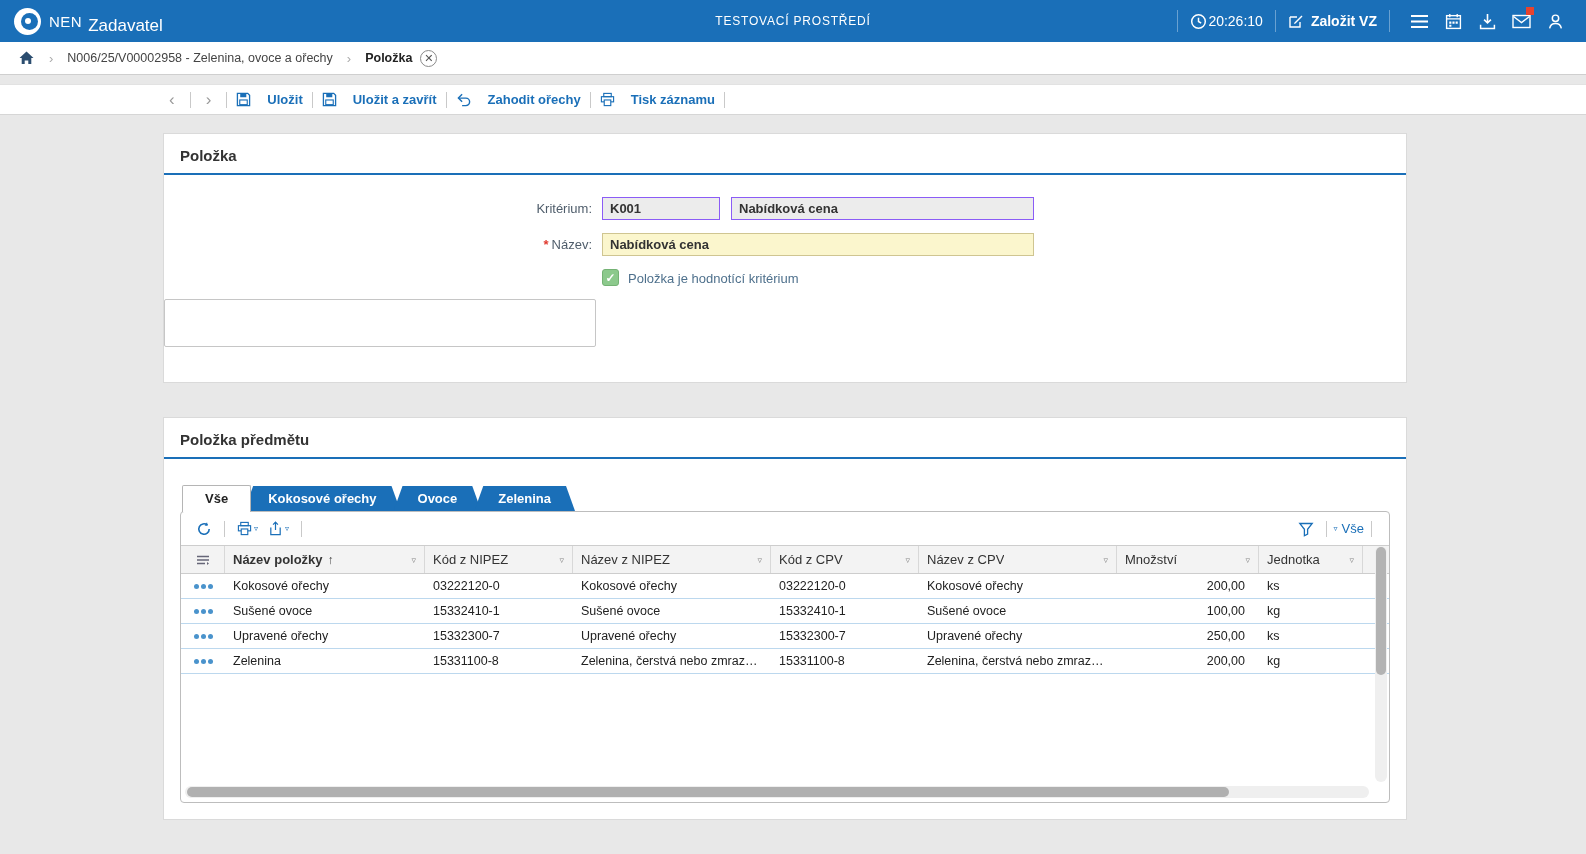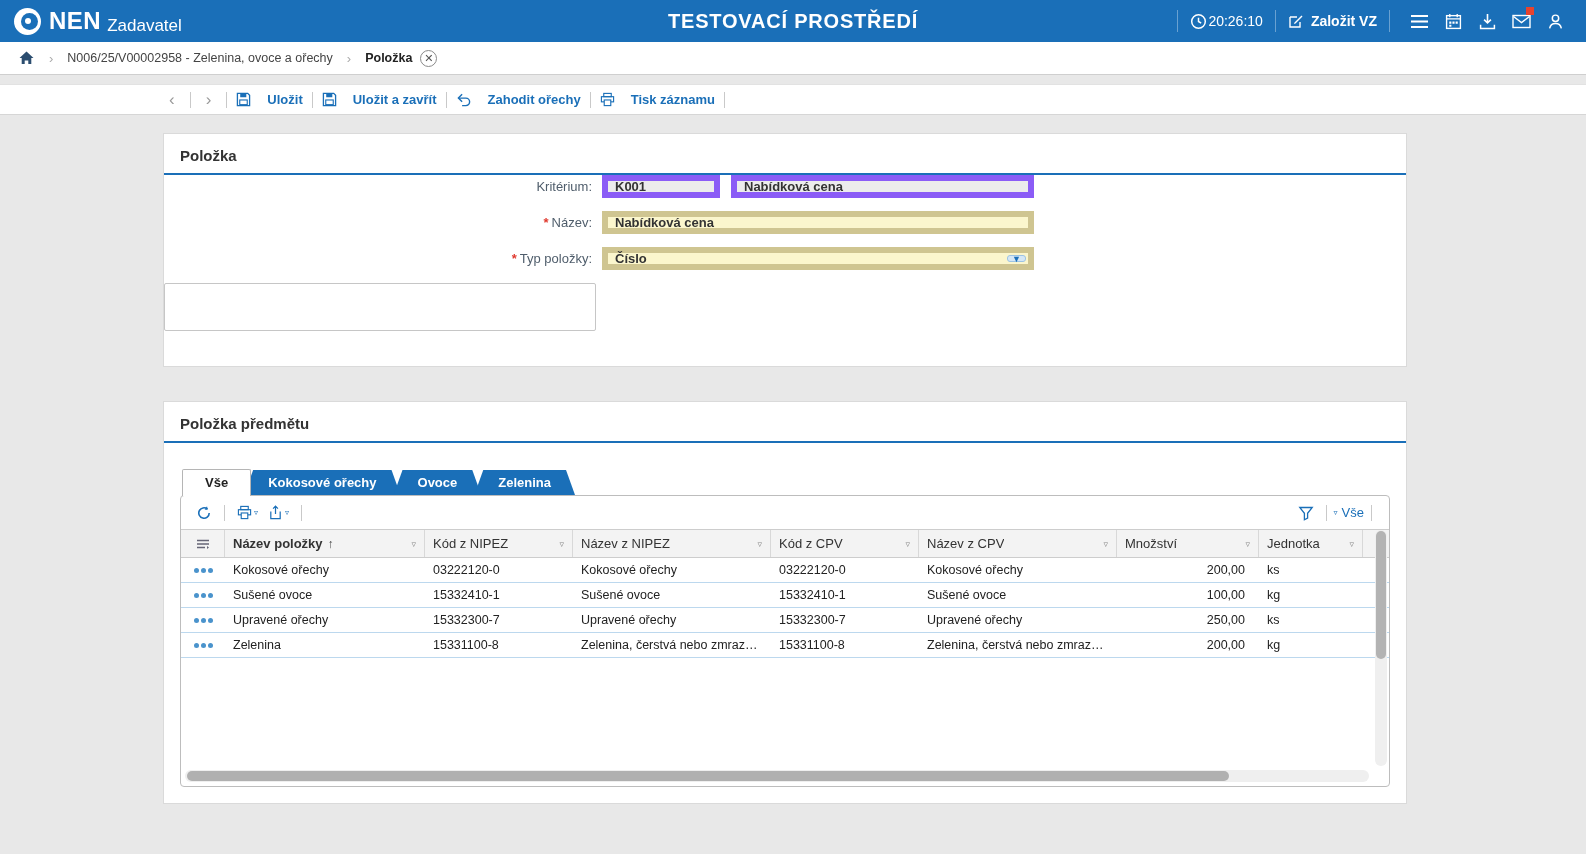--- a/index.html
+++ b/index.html
@@ -21,24 +21,24 @@
   .topbar{
     height:42px; background:var(--blue); display:flex; align-items:center;
     color:#fff; position:relative; padding:0 14px;
   }
   .brand{ display:flex; align-items:center; gap:8px; }
   .logo{ width:27px; height:27px; border-radius:50%; background:#fff; position:relative; flex:0 0 auto;}
   .logo::after{ content:""; position:absolute; width:17px; height:17px; border-radius:50%;
     background:var(--blue); top:5px; left:7px; }
   .logo::before{ content:""; position:absolute; width:6px; height:6px; border-radius:50%;
     background:#fff; top:10px; left:11px; z-index:2;}
-  .brand-name{ font-size:24px; font-weight:700; letter-spacing:.5px; }
+  .brand-name{ font-size:15px; font-weight:400; letter-spacing:.5px; }
   .brand-sub{ font-size:17px; margin-top:9px; margin-left:-2px;}
   .env-title{ position:absolute; left:50%; transform:translateX(-50%);
-    font-weight:700; font-size:20px; letter-spacing:.8px; }
+    font-weight:400; font-size:12px; letter-spacing:.8px; }
   .top-right{ margin-left:auto; display:flex; align-items:center; height:100%; }
   .tsep{ width:1px; height:22px; background:rgba(255,255,255,.35); margin:0 12px; }
   .clock{ display:flex; align-items:center; gap:1px; font-size:14px; }
   .topbtn{ display:flex; align-items:center; gap:7px; font-size:14px; font-weight:700; cursor:pointer; }
   .ticon{ width:34px; display:flex; justify-content:center; align-items:center; cursor:pointer; position:relative; height:100%;}
   .badge{ position:absolute; top:7px; right:4px; width:8px; height:8px; background:#e8432e; }
 
   
   .breadcrumb{
     height:33px; background:#fff; border-bottom:1px solid #cfcfcf;
@@ -59,25 +59,25 @@
   .abtn{ display:flex; align-items:center; gap:16px; color:var(--blue); font-weight:700; cursor:pointer; }
 
   
   .card{ width:1244px; margin-left:163px; background:#fff; border:1px solid #dadada; }
   .card1{ margin-top:18px; padding-bottom:22px; }
   .card2{ margin-top:34px; padding-bottom:16px; }
   .card-title{ font-size:15px; font-weight:700; color:#333;
     padding:13px 16px 9px; border-bottom:2px solid var(--blue); }
 
   
-  .form{ }
+  .form{ padding-top:22px; }
   .frow{ display:flex; margin-bottom:13px; align-items:flex-start;}
   .flabel{ width:438px; text-align:right; padding-right:10px; font-size:13px; color:#4f5d6b; padding-top:4px;}
   .req::before{ content:"*"; color:#e03a2f; margin-right:3px; font-weight:700;}
-  .field{ height:23px; border:6px solid #8b5cf6; background:#ececec; font-size:13px; font-weight:700;
+  .field{ height:23px; border:1px solid #8b5cf6; background:#ececec; font-size:13px; font-weight:700;
     color:#333; display:flex; align-items:center; padding:0 7px; }
   .field-yellow{ background:var(--yellow-bg); border-color:var(--yellow-bd); }
   .w-code{ width:118px; margin-right:11px;}
   .w-name{ width:303px;}
   .w-full{ width:432px;}
   .select{ position:relative; }
   .select .dd{ position:absolute; right:2px; top:2px; bottom:2px; width:19px; background:#d5e7f6;
     border:1px solid #9cc3e4; border-radius:3px; color:var(--blue); font-size:9px;
     display:flex; align-items:center; justify-content:center; cursor:pointer;}
   .chkrow{ display:flex; align-items:center; }
@@ -262,24 +262,24 @@
     <div class="frow">
       <div class="flabel">Kritérium:</div>
       <div class="field w-code">K001</div>
       <div class="field w-name">Nabídková cena</div>
     </div>
     <div class="frow">
       <div class="flabel req">Název:</div>
       <div class="field field-yellow w-full">Nabídková cena</div>
     </div>
     <div class="frow">
-      <div class="flabel req">Typ položky:</div>
-      <div class="field field-yellow w-full select">
-        <span>Číslo</span>
-        <span class="dd">▼</span>
+      <div class="flabel"></div>
+      <div class="chkrow">
+        <span class="checkbox"></span>
+        <span class="chklabel">Položka je hodnotící kritérium</span>
       </div>
     </div>
     <div class="frow">
       <textarea class="desc" style=""></textarea>
     </div>
   </div>
 </div>
 
 <div class="card card2">
   <div class="card-title">Položka předmětu</div>

